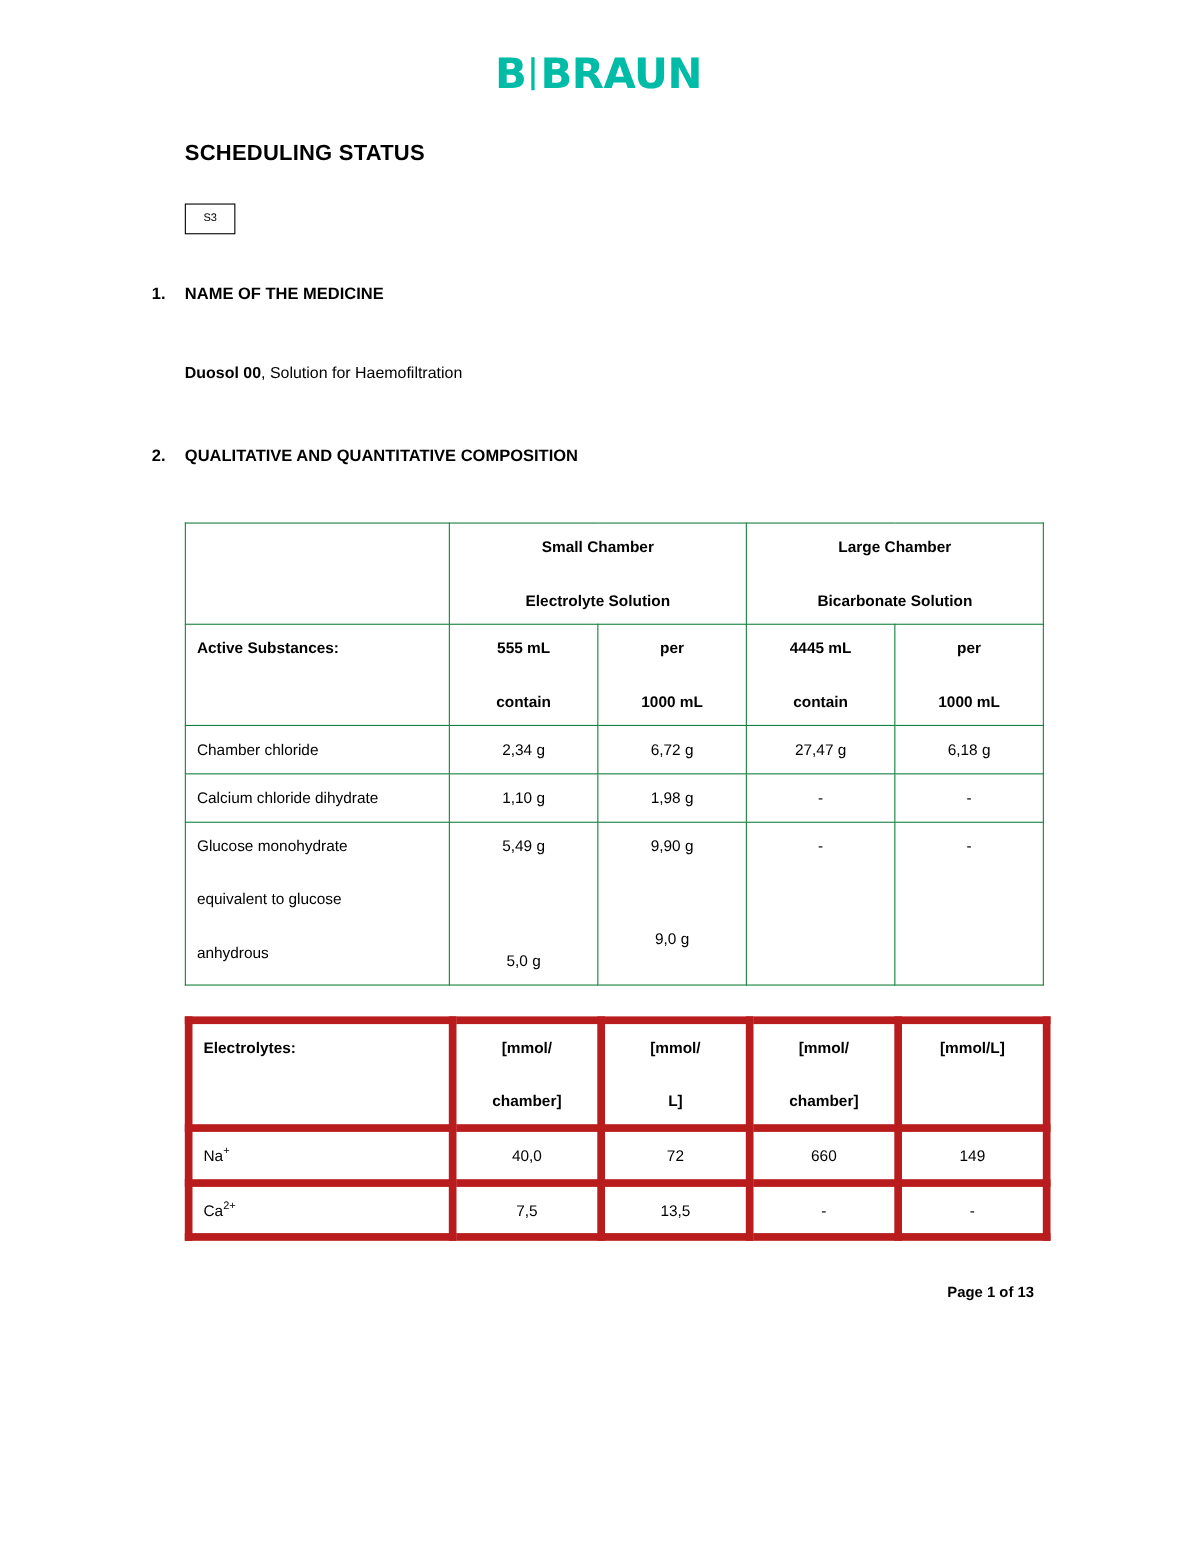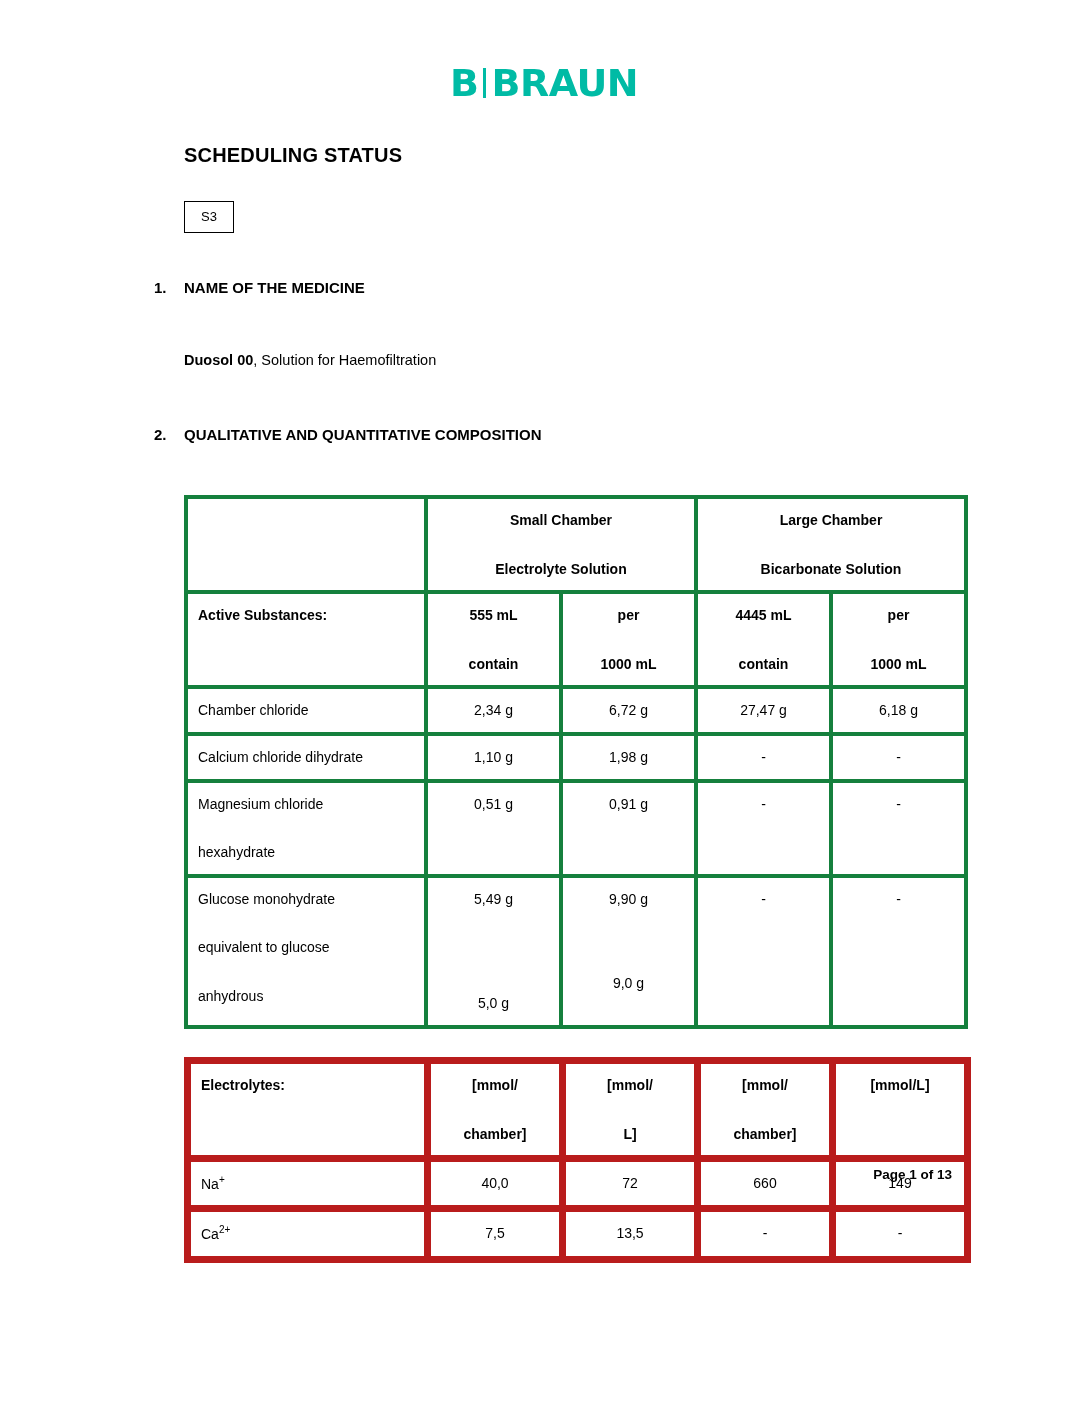--- a/index.html
+++ b/index.html
@@ -13,21 +13,21 @@
     font-family: "Liberation Sans", sans-serif;
     color: #000000;
     position: relative;
     overflow: hidden;
   }
   .page {
     position: relative;
     width: 1088px;
     height: 1256px;
     box-sizing: border-box;
-    padding: 16px;
+    padding: 0;
   }
   
   .logo-wrap {
     text-align: center;
     padding-top: 48px;
   }
   .logo {
     display: inline-block;
     font-family: "DejaVu Sans", sans-serif;
     font-weight: bold;
@@ -53,21 +53,21 @@
   .heading-plain {
     font-size: 20px;
     font-weight: bold;
     letter-spacing: 0.2px;
     margin: 0 0 0 0;
   }
   .s3-box {
     display: inline-block;
     border: 1px solid #000;
     padding: 7px 16px 8px 16px;
-    font-size: 13px;
+    font-size: 10px;
     margin-top: 34px;
   }
   .numbered {
     margin-top: 46px;
     position: relative;
     font-size: 15px;
     font-weight: bold;
   }
   .numbered .num {
     position: absolute;
@@ -83,21 +83,21 @@
   .section2 { margin-top: 58px; }
 
   
   table.doc {
     border-collapse: collapse;
     margin-top: 52px;
     width: 780px;
     table-layout: fixed;
   }
   table.doc td {
-    border: 4px solid #15803d;
+    border: 1px solid #15803d;
     font-size: 14px;
     padding: 8px 10px;
     vertical-align: top;
     line-height: 1.9;
   }
   td.c { text-align: center; }
   td.b { font-weight: bold; }
   .col1 { width: 240px; }
   .col2 { width: 135px; }
   .col3 { width: 135px; }
@@ -119,21 +119,21 @@
     border: 7px solid #b91c1c;
     font-size: 14px;
     padding: 8px 10px;
     vertical-align: top;
     line-height: 1.9;
   }
   sup { font-size: 10px; vertical-align: super; }
 
   .footer {
     position: absolute;
-    right: 136px;
+    right: 148px;
     bottom: 74px;
     font-size: 13.5px;
     font-weight: bold;
   }
 </style>
 </head>
 <body>
 
 <div class="page">
 
@@ -212,30 +212,20 @@
       </tr>
 
       <tr>
         <td><span>Calcium chloride dihydrate</span></td>
         <td class="c">1,10 g</td>
         <td class="c">1,98 g</td>
         <td class="c">-</td>
         <td class="c">-</td>
       </tr>
 
-      <tr>
-        <td class="stacked">
-          <span>Magnesium chloride</span>
-          <span class="l2">hexahydrate</span>
-        </td>
-        <td class="c">0,51 g</td>
-        <td class="c">0,91 g</td>
-        <td class="c">-</td>
-        <td class="c">-</td>
-      </tr>
 
       <tr>
         <td class="stacked">
           <span>Glucose monohydrate</span>
           <span class="l2">equivalent to glucose</span>
           <span class="l2">anhydrous</span>
         </td>
         <td class="c stacked">
           <span>5,49 g</span>
           <span class="l2" style="margin-top:78px">5,0 g</span>

